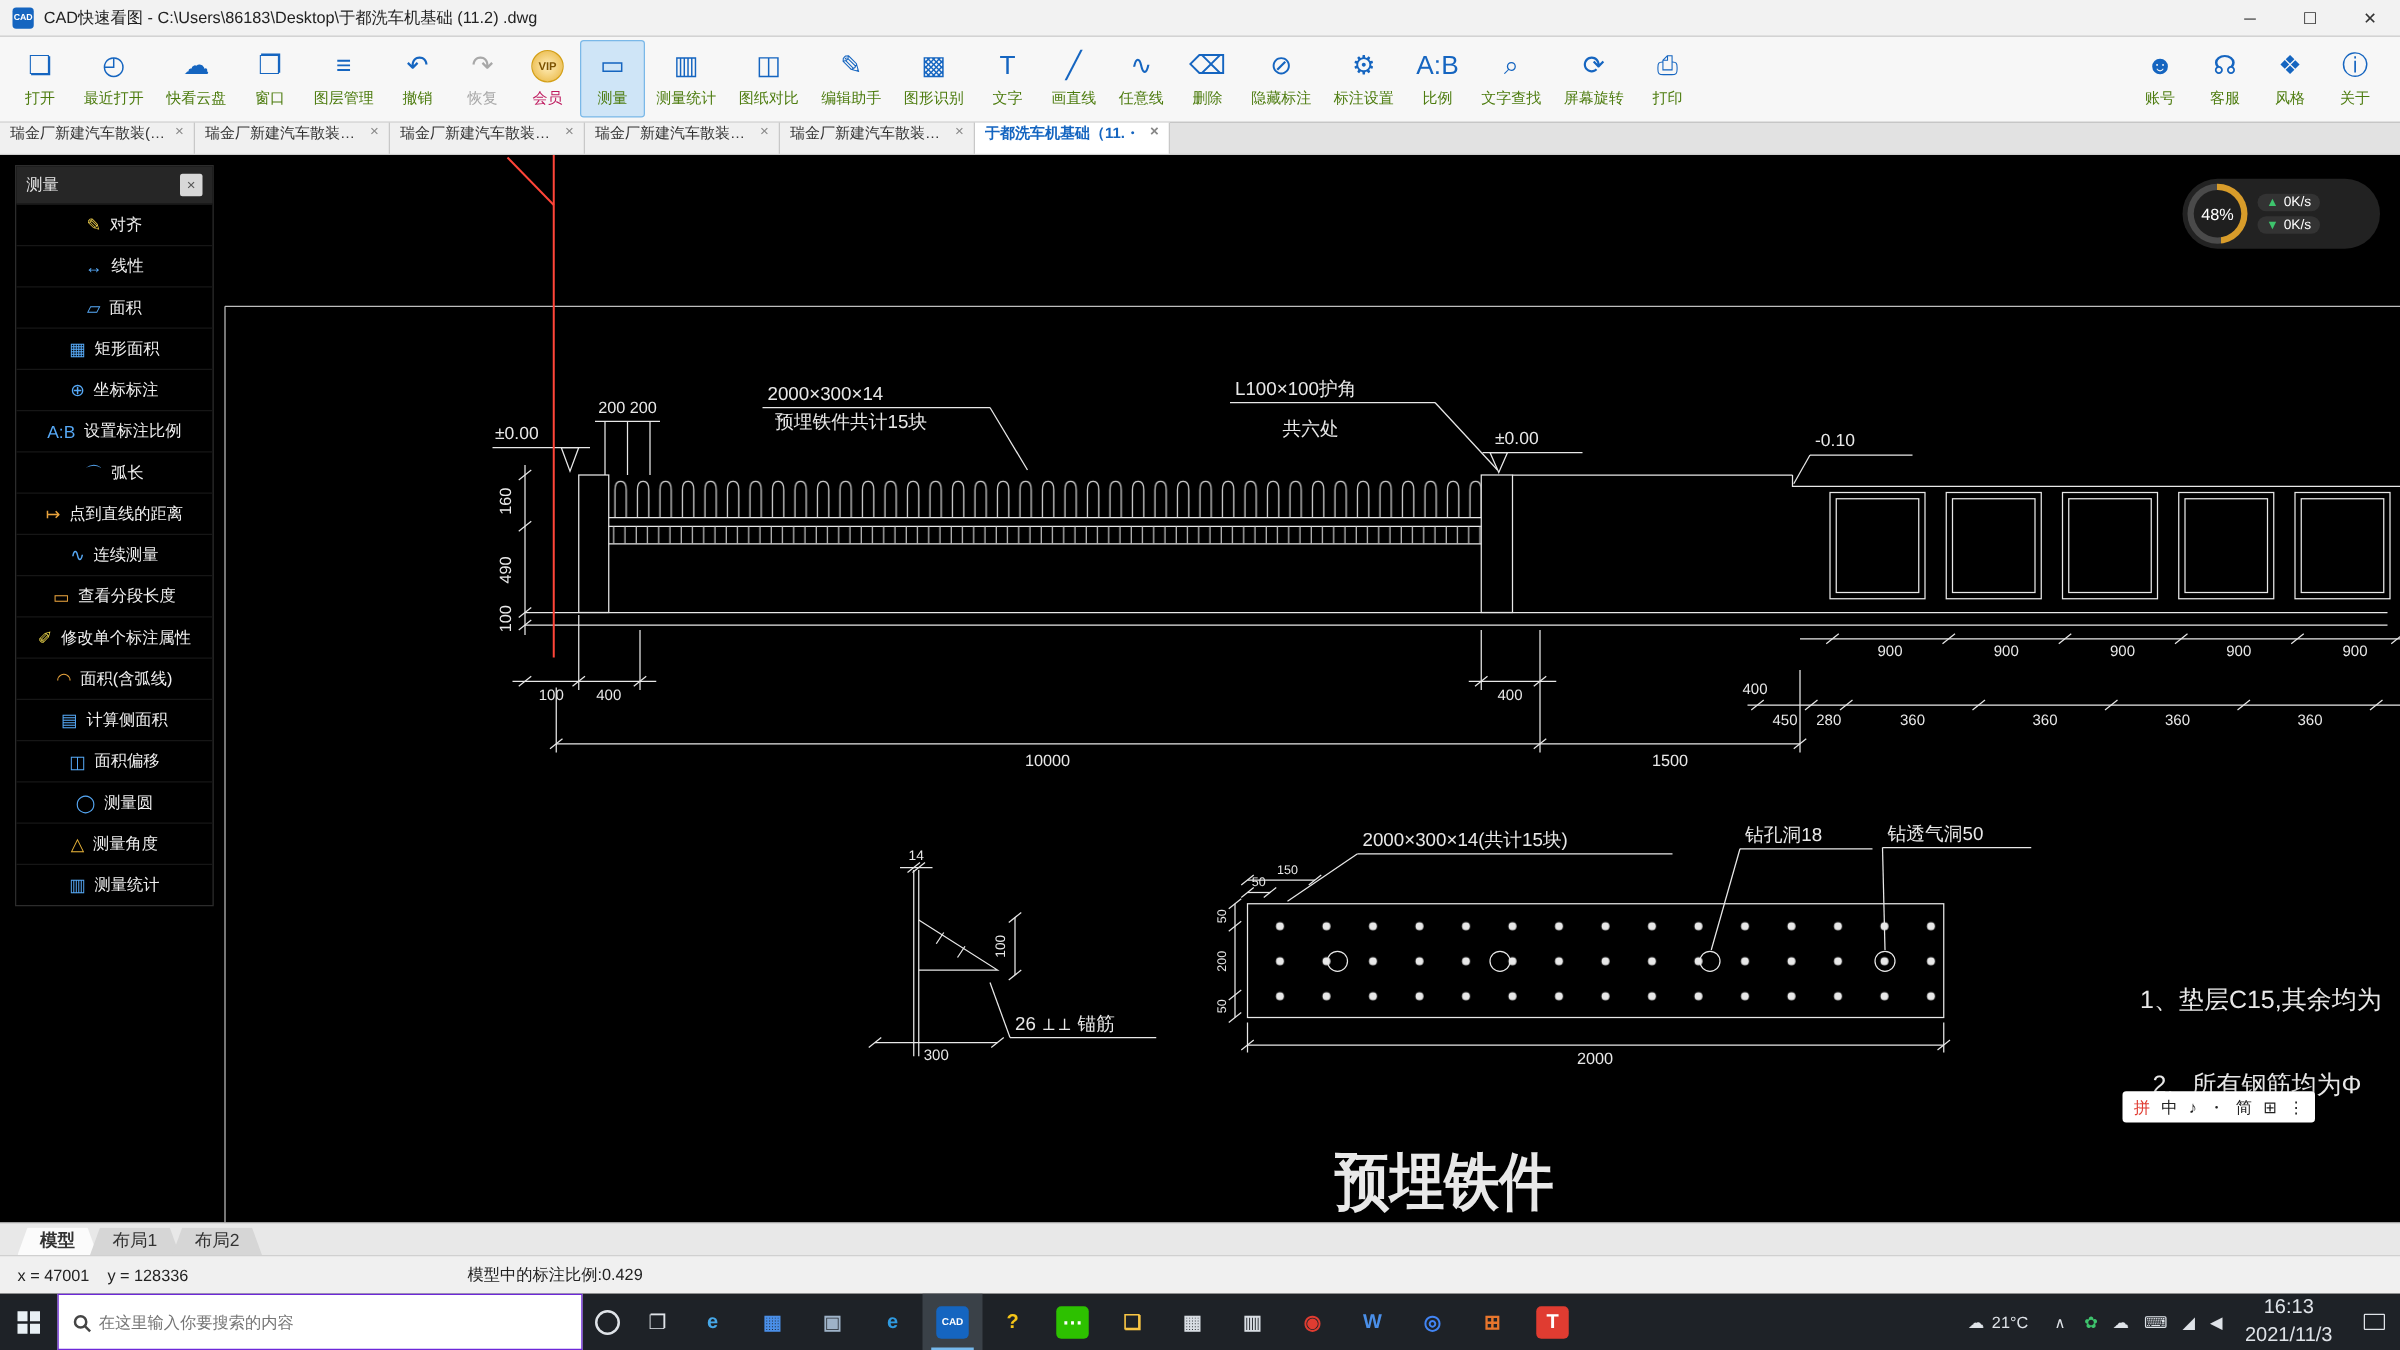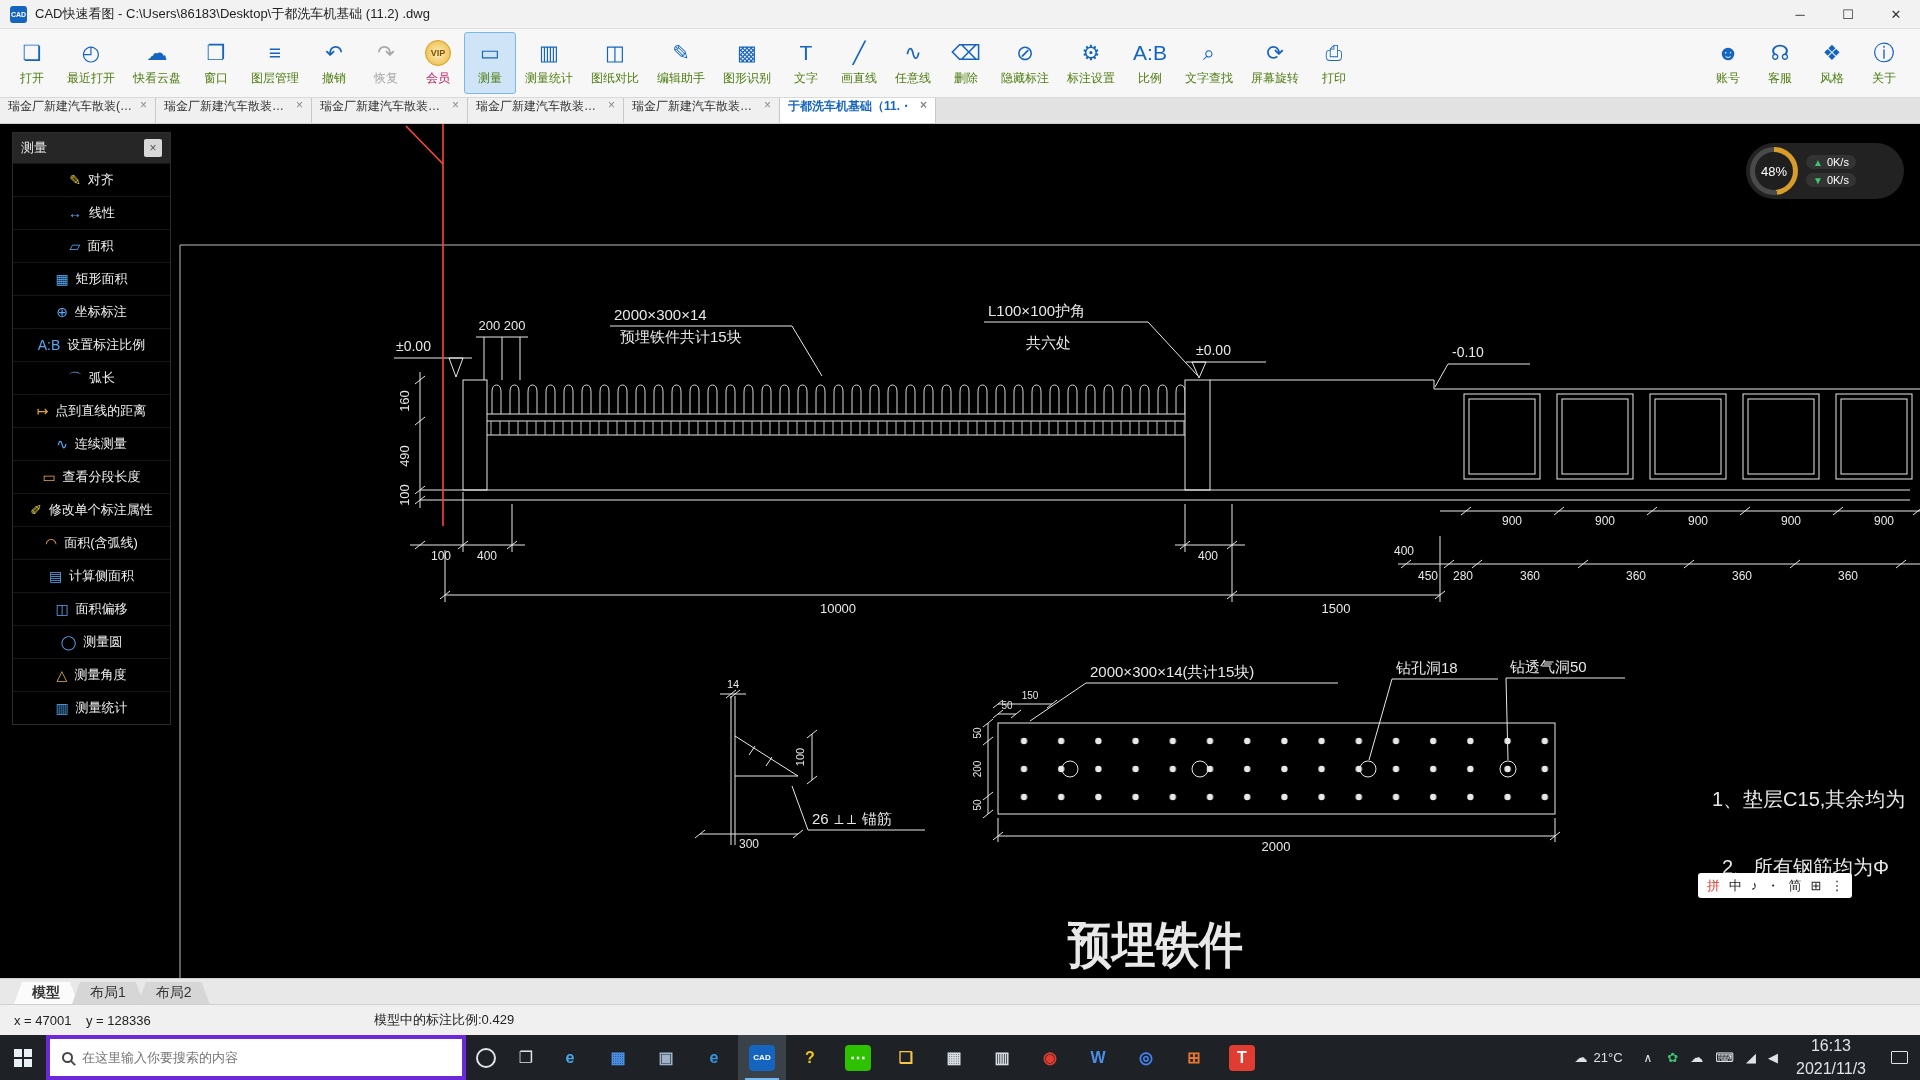--- a/index.html
+++ b/index.html
@@ -82,21 +82,21 @@
     border-top:1px solid #d0d0d0; display:flex; align-items:center; font-size:13px; color:#222; }
   .coords { margin-left:14px; width:360px; white-space:pre; }
   .scaleinfo { white-space:pre; }
 
   
   .taskbar { position:absolute; top:1035px; left:0; width:1920px; height:45px; background:#1e2227;
     display:flex; align-items:center; color:#dfe3e8; }
   .start { width:46px; height:100%; display:flex; align-items:center; justify-content:center; }
   .winlogo { display:grid; grid-template-columns:8px 8px; grid-template-rows:8px 8px; gap:2px; }
   .winlogo span { background:#e8f0f5; }
-  .searchbox { width:420px; height:100%; background:#fff; border:4px solid #6d28d9;
+  .searchbox { width:420px; height:100%; background:#fff; border:1px solid #6d28d9;
     display:flex; align-items:center; gap:9px; padding:0 12px; }
   .searchbox input { border:none; outline:none; flex:1; font-size:13px; color:#444; background:transparent;
     font-family:"Liberation Sans", sans-serif; }
   .mag { width:11px; height:11px; border:2px solid #444; border-radius:50%; position:relative; }
   .mag::after { content:""; position:absolute; width:2px; height:6px; background:#444;
     bottom:-5px; right:-3px; transform:rotate(-45deg); }
   .tbtn { width:40px; height:100%; display:flex; align-items:center; justify-content:center; }
   .cortana { width:20px; height:20px; border:2px solid #dfe3e8; border-radius:50%; }
   .tapp { width:48px; height:100%; display:flex; align-items:center; justify-content:center; position:relative; }
   .tapp.active { background:#3a4148; }

